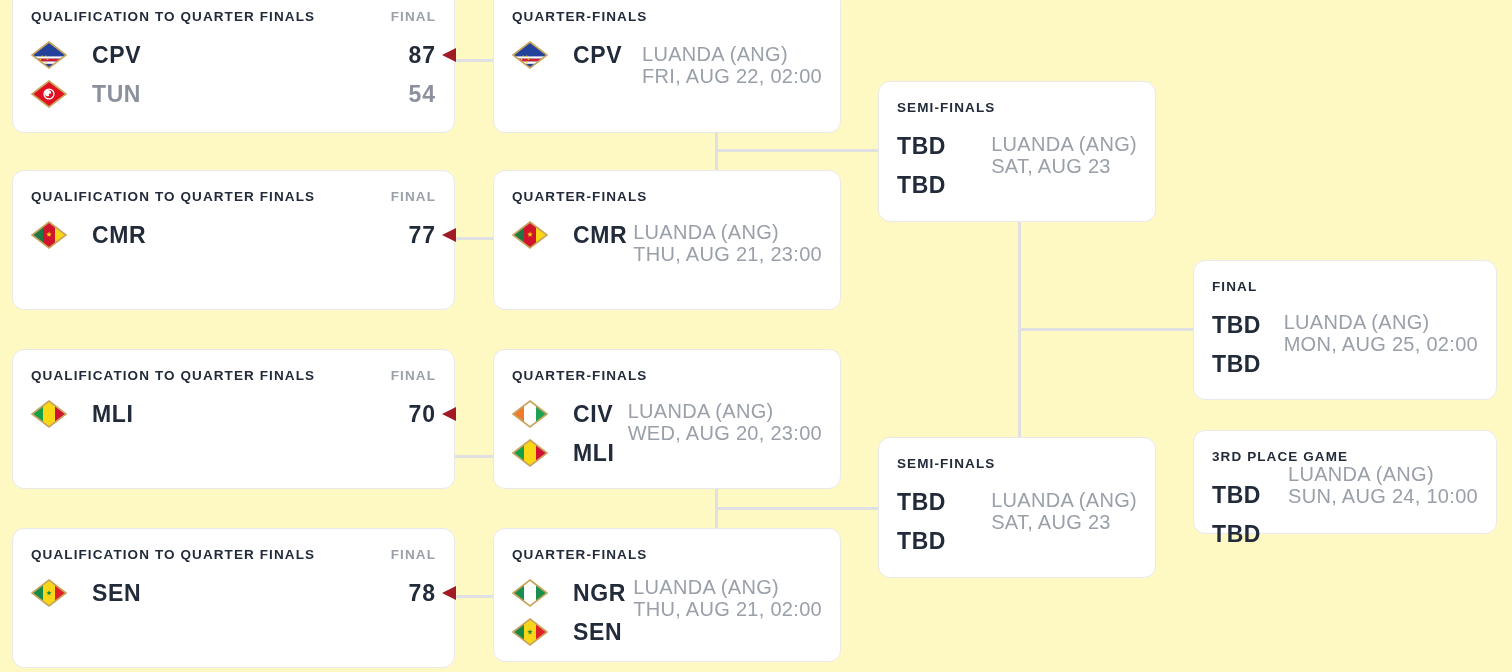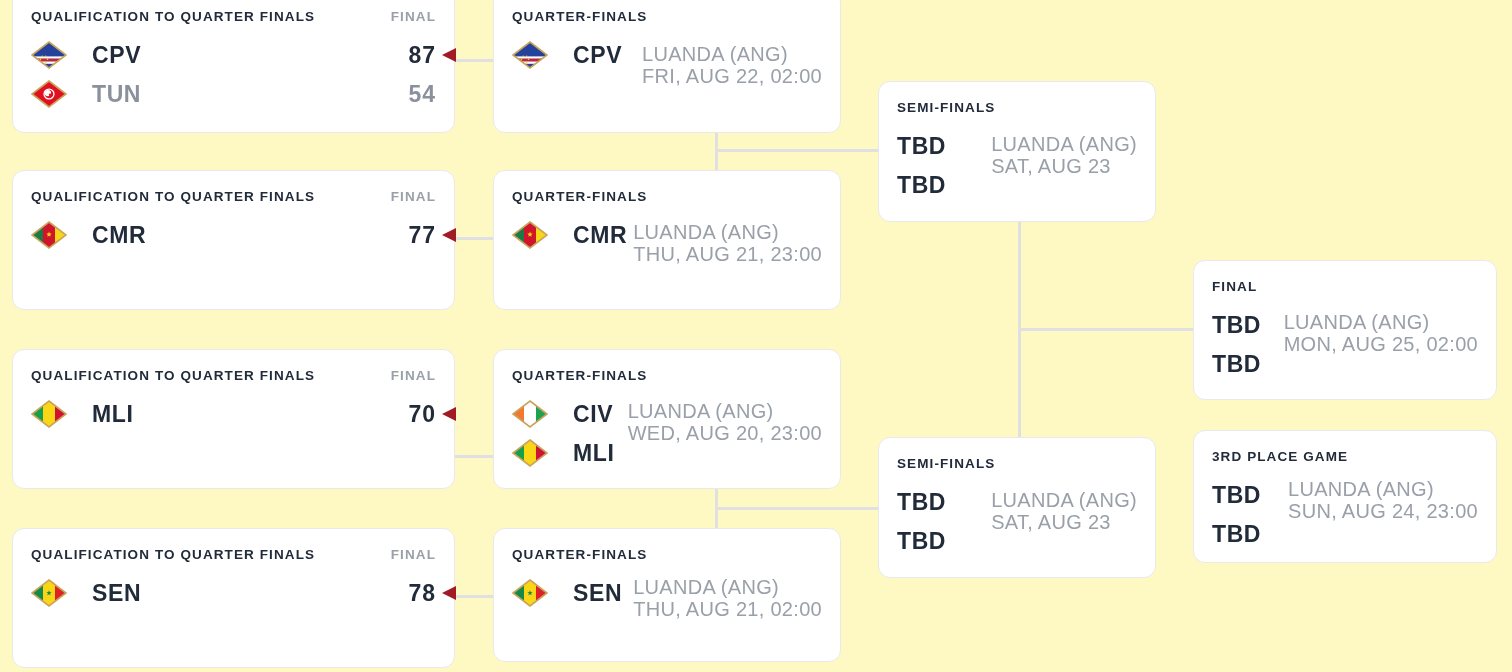--- a/index.html
+++ b/index.html
@@ -288,20 +288,26 @@
       <div>WED, AUG 20, 23:00</div>
     </div>
   </div>
 
   <div class="card" style="left:493px;top:528px;width:348px;height:134px;">
     <div class="card-head">
         <span class="title">QUARTER-FINALS</span>
       </div>
     <div class="team-row">
       <svg class="flag">
+          <use href="#f-ngr"></use>
+        </svg>
+      <span class="code">NGR</span>
+    </div>
+    <div class="team-row">
+      <svg class="flag">
           <use href="#f-sen"></use>
         </svg>
       <span class="code">SEN</span>
     </div>
     <div class="venue">
       <div>LUANDA (ANG)</div>
       <div>THU, AUG 21, 02:00</div>
     </div>
   </div>
 
@@ -346,29 +352,29 @@
     </div>
     <div class="team-row">
       <span class="code tbd">TBD</span>
     </div>
     <div class="venue">
       <div>LUANDA (ANG)</div>
       <div>MON, AUG 25, 02:00</div>
     </div>
   </div>
 
-  <div class="card" style="left:1193px;top:430px;width:304px;height:133px;">
+  <div class="card" style="left:1193px;top:430px;width:304px;height:104px;">
     <div class="card-head">
         <span class="title">3RD PLACE GAME</span>
       </div>
     <div class="team-row">
       <span class="code tbd">TBD</span>
     </div>
     <div class="team-row">
       <span class="code tbd">TBD</span>
     </div>
     <div class="venue">
       <div>LUANDA (ANG)</div>
-      <div>SUN, AUG 24, 23:00</div>
+      <div>SUN, AUG 24, 10:00</div>
     </div>
   </div>
 
 </div>
 
 </body></html>

